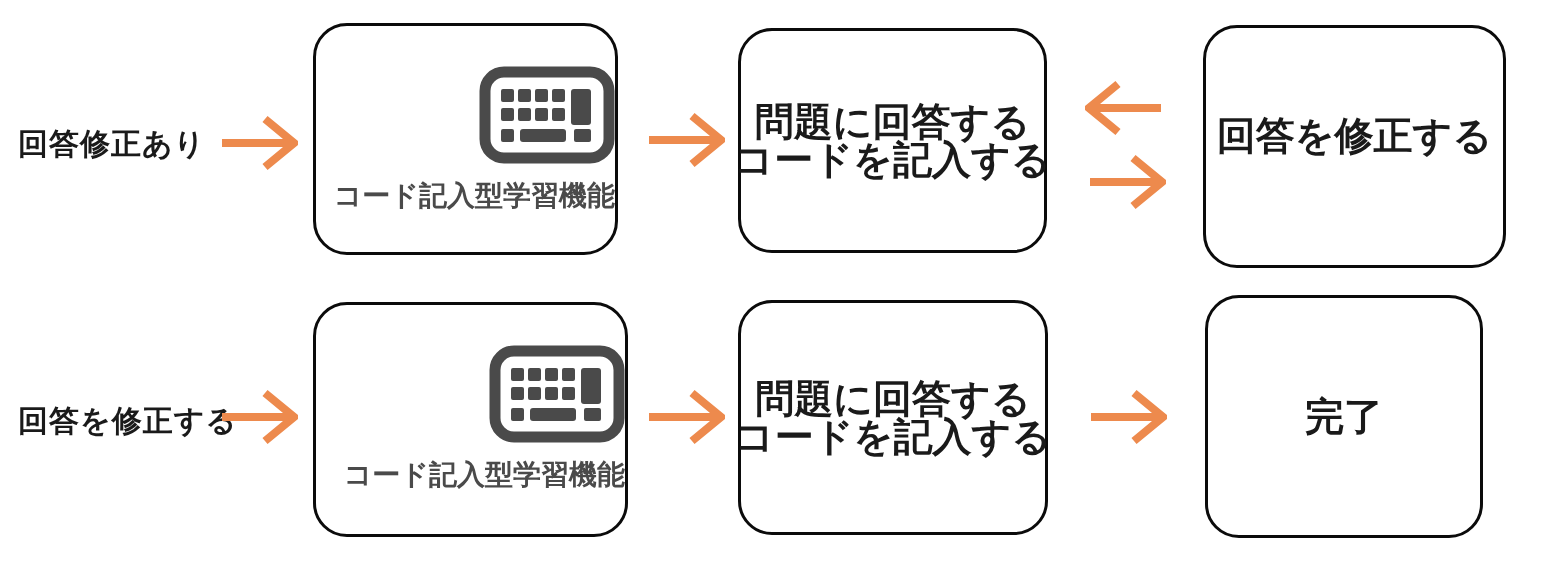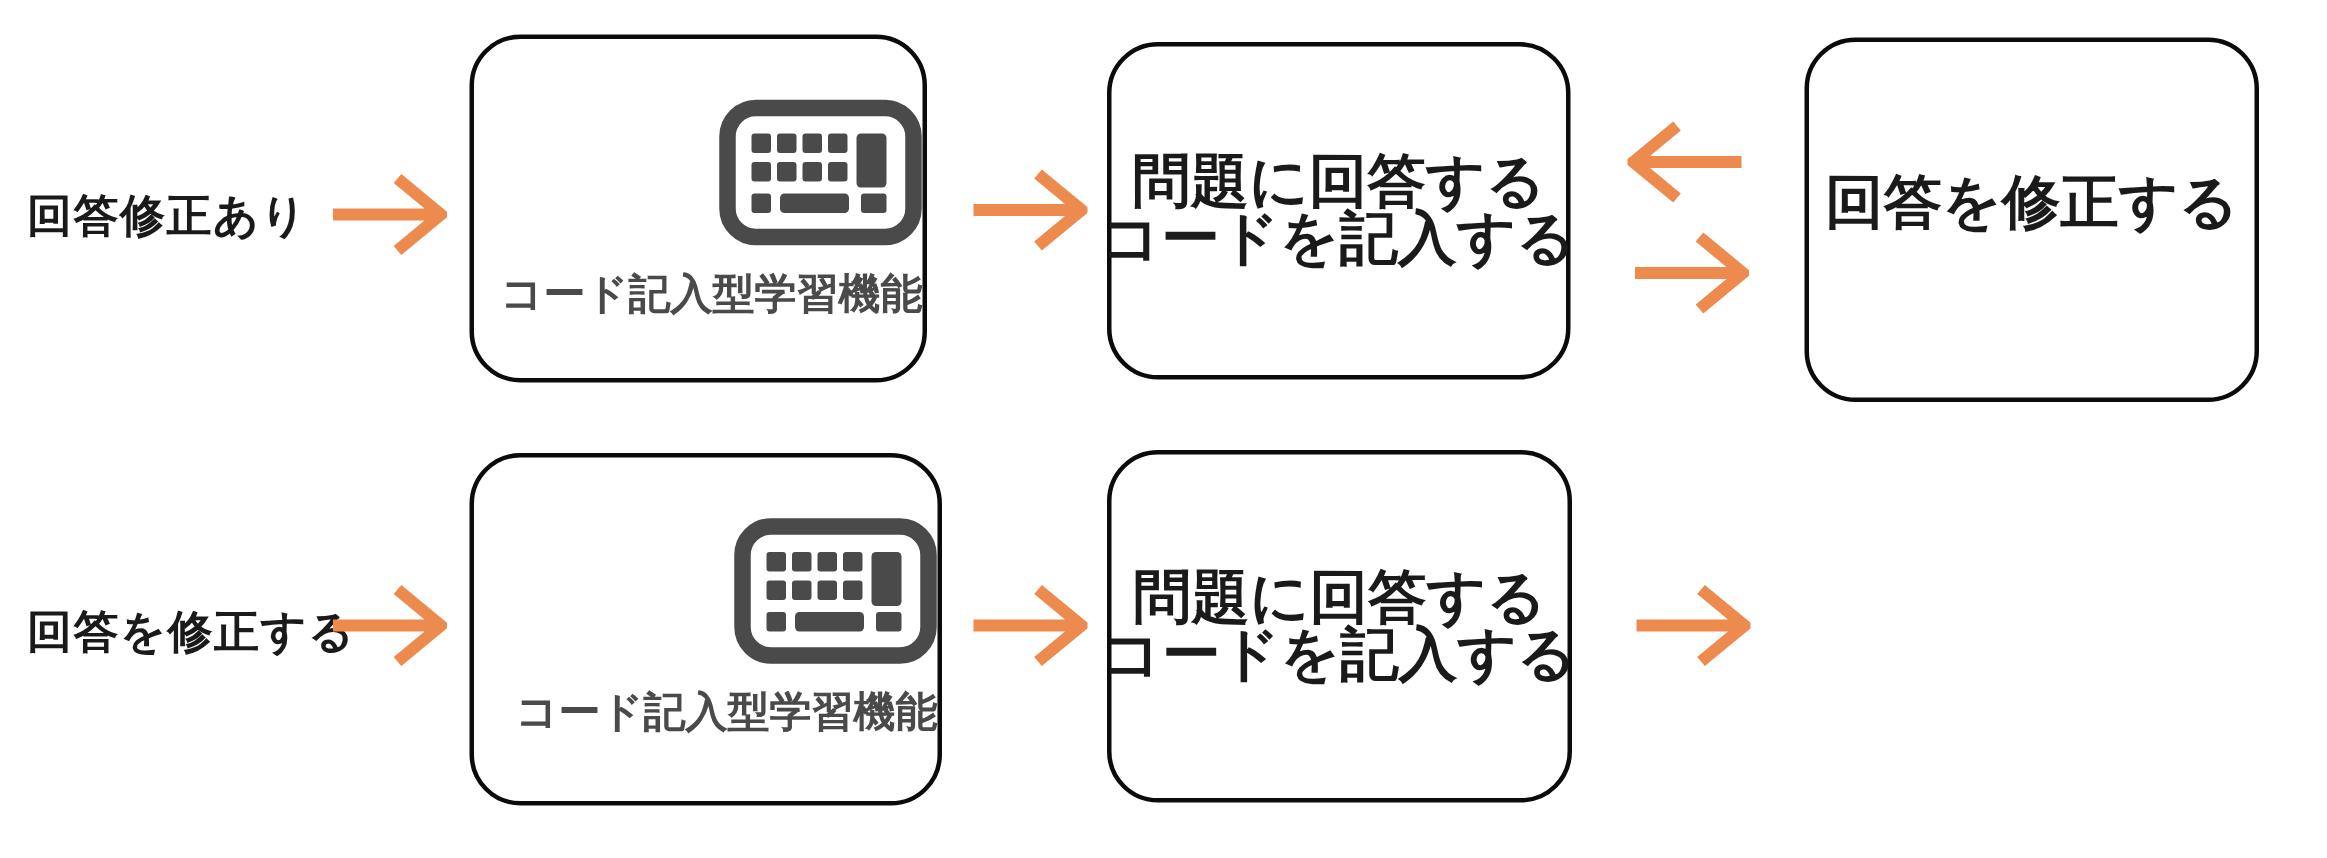--- a/index.html
+++ b/index.html
@@ -160,14 +160,17 @@
     <div class="box-text">
       <div>問題に回答する</div>
       <div>コードを記入する</div>
     </div>
   </div>
 
   <svg class="arrow" style="left:1089px; top:388px;" width="78" height="58" viewBox="0 0 78 58">
     <path d="M2 29 H71 M45 5 L74 29 L45 53"></path>
   </svg>
 
+  <div class="box" style="left:1205px; top:295px; width:278px; height:243px;">
+    <div class="box-text">完了</div>
+  </div>
 
 </div>
 
 </body></html>

